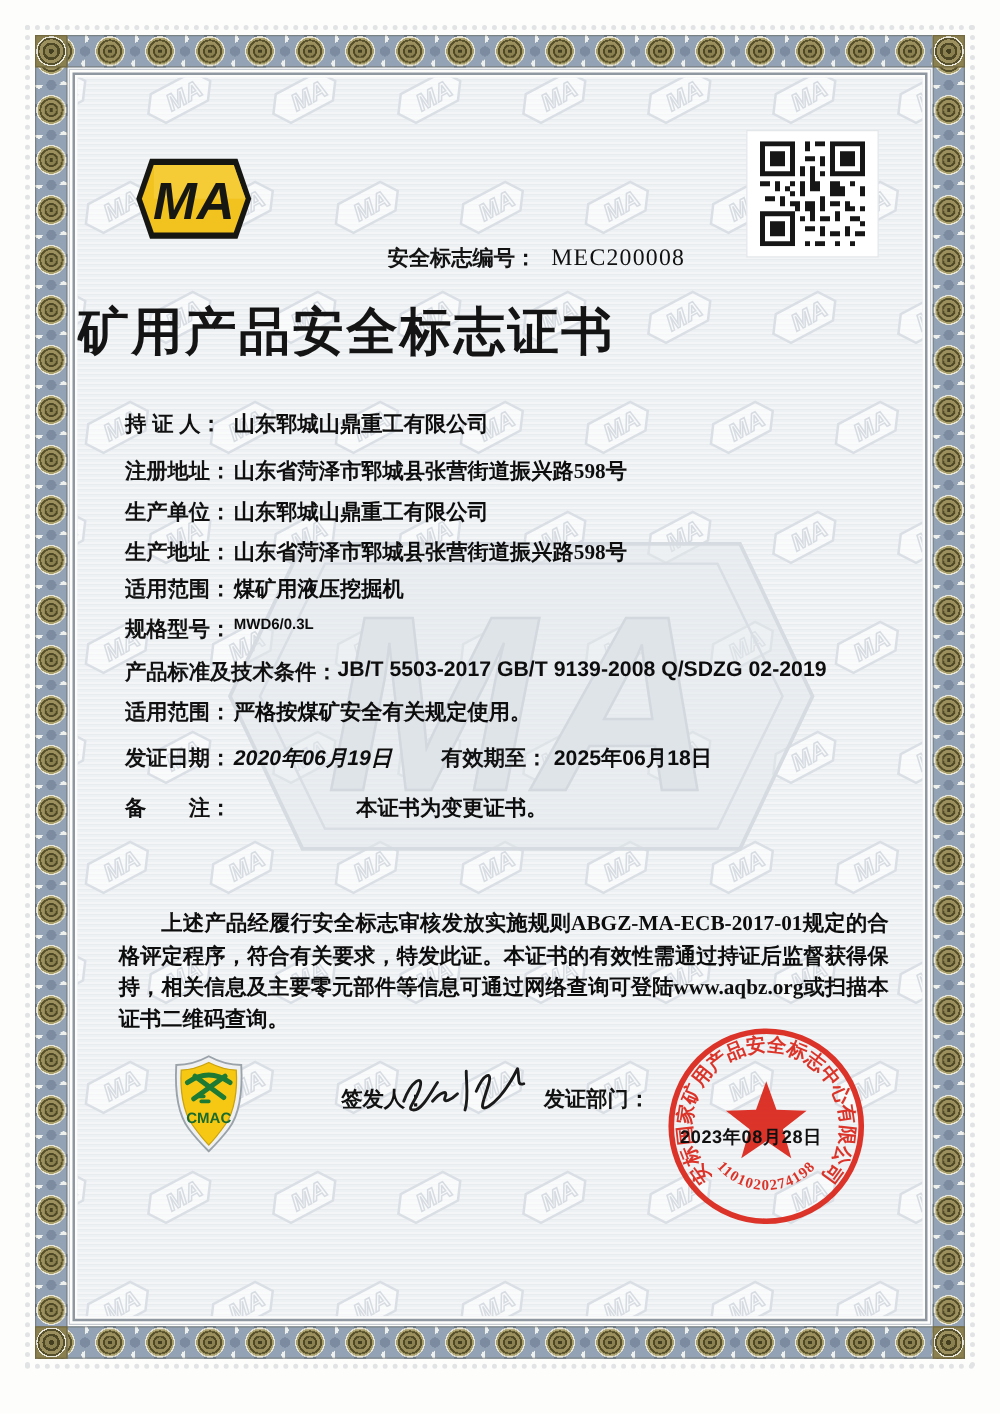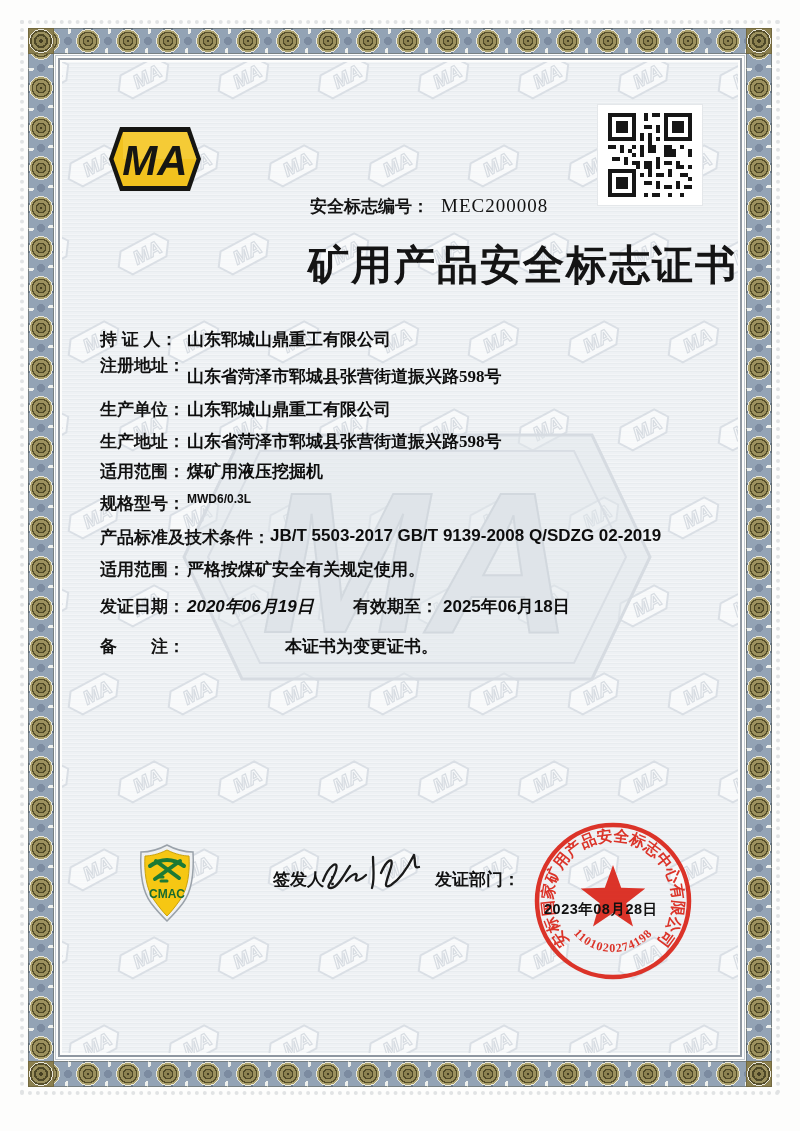--- a/index.html
+++ b/index.html
@@ -59,21 +59,21 @@
   .lbl { font-weight:bold; color:#111; font-size:17px; white-space:nowrap; }
   .val { font-family:"Liberation Serif", serif; font-weight:bold; color:#0d0d0d; font-size:17px; white-space:nowrap; }
   .val-sans { font-weight:bold; color:#0d0d0d; font-size:17px; white-space:nowrap; }
 
   .cert-no-row { left:248px; top:92px; display:flex; align-items:baseline;margin-top:41px; }
   .cert-no-label { font-size:17px; font-weight:bold; color:#131313; }
   .cert-no-value { font-family:"Liberation Serif", serif; font-size:19px; color:#111; margin-left:12px; letter-spacing:1px; }
 
   .qr-box { left:536px; top:43px; width:104px; height:100px; background:#fff; box-shadow:0 0 0 1px #e4e7ea; }
 
-  .title { left:0; top:176px; width:100%; text-align:right; font-size:41px; font-weight:900;
+  .title { left:0; top:176px; width:100%; text-align:left; font-size:41px; font-weight:900;
            color:#141414; letter-spacing:2px; font-family:"Liberation Sans", sans-serif; }
 
   .para { left:33px; top:664px; width:616px; font-family:"Liberation Serif", serif; font-weight:bold;
           font-size:17px; line-height:25.5px; color:#0d0d0d; text-indent:34px; text-align:justify; }
 
   .sig-label { left:211px; top:806px; }
   .dept-label { left:373px; top:806px; }
   .signature { left:253px; top:779px; }
   .cmac { left:73px; top:781px; }
 
@@ -256,21 +256,21 @@
                      M18,20h1v1h-1z M20,16h1v1h-1z M14,4h1v1h-1z"></path>
           </g>
         </svg>
       </div>
 
       <div class="abs title">矿用产品安全标志证书</div>
 
       <div class="abs lbl" style="left:38px; top:266px;">持 证 人：</div>
       <div class="abs val" style="left:125px; top:266px;">山东郓城山鼎重工有限公司</div>
 
-      <div class="abs lbl" style="left:38px; top:292px;">注册地址：</div>
+      <div class="abs lbl" style="left:38px; top:303px;">注册地址：</div>
       <div class="abs val" style="left:125px; top:303px;">山东省菏泽市郓城县张营街道振兴路598号</div>
 
       <div class="abs lbl" style="left:38px; top:336px;">生产单位：</div>
       <div class="abs val" style="left:125px; top:336px;">山东郓城山鼎重工有限公司</div>
 
       <div class="abs lbl" style="left:38px; top:368px;">生产地址：</div>
       <div class="abs val" style="left:125px; top:368px;">山东省菏泽市郓城县张营街道振兴路598号</div>
 
       <div class="abs lbl" style="left:38px; top:398px;">适用范围：</div>
       <div class="abs val" style="left:125px; top:398px;text-align:right;">煤矿用液压挖掘机</div>
@@ -285,20 +285,21 @@
       <div class="abs val" style="left:125px; top:496px;">严格按煤矿安全有关规定使用。</div>
 
       <div class="abs lbl" style="left:38px; top:533px;">发证日期：</div>
       <div class="abs val-sans" style="left:125px; top:533px;font-style:italic;">2020年06月19日</div>
       <div class="abs lbl" style="left:291px; top:533px;">有效期至：</div>
       <div class="abs val-sans" style="left:381px; top:533px;">2025年06月18日</div>
 
       <div class="abs lbl" style="left:38px; top:573px;">备　　注：</div>
       <div class="abs val" style="left:223px; top:573px;">本证书为变更证书。</div>
 
+      <div class="abs para">上述产品经履行安全标志审核发放实施规则ABGZ-MA-ECB-2017-01规定的合格评定程序，符合有关要求，特发此证。本证书的有效性需通过持证后监督获得保持，相关信息及主要零元部件等信息可通过网络查询可登陆www.aqbz.org或扫描本证书二维码查询。</div>
 
       <svg class="abs cmac" width="64" height="80" viewBox="0 0 64 80">
         <path d="M32,2 C42,7.5 52,9 58,9 C59,27 57,48 48,60 C42,68 37,73 32,78 C27,73 22,68 16,60 C7,48 5,27 6,9 C12,9 22,7.5 32,2 Z" fill="#eef0f1" stroke="#9aa2aa" stroke-width="1.5"></path>
         <path d="M32,7 C41,11.5 49,13 54,13 C55,28 53,46 45,57 C40,64 36,69 32,73 C28,69 24,64 19,57 C11,46 9,28 10,13 C15,13 23,11.5 32,7 Z" fill="#f6c713" stroke="#caa20c" stroke-width="1"></path>
         <g stroke="#1c7a35" fill="none" stroke-linecap="round">
           <path d="M15,23 Q32,11 49,23" stroke-width="4"></path>
           <path d="M20,36 L45,18" stroke-width="4"></path>
           <path d="M21,18 L44,35" stroke-width="4"></path>
           <path d="M26,38 h6 M24,34 h4" stroke-width="3"></path>
         </g>

